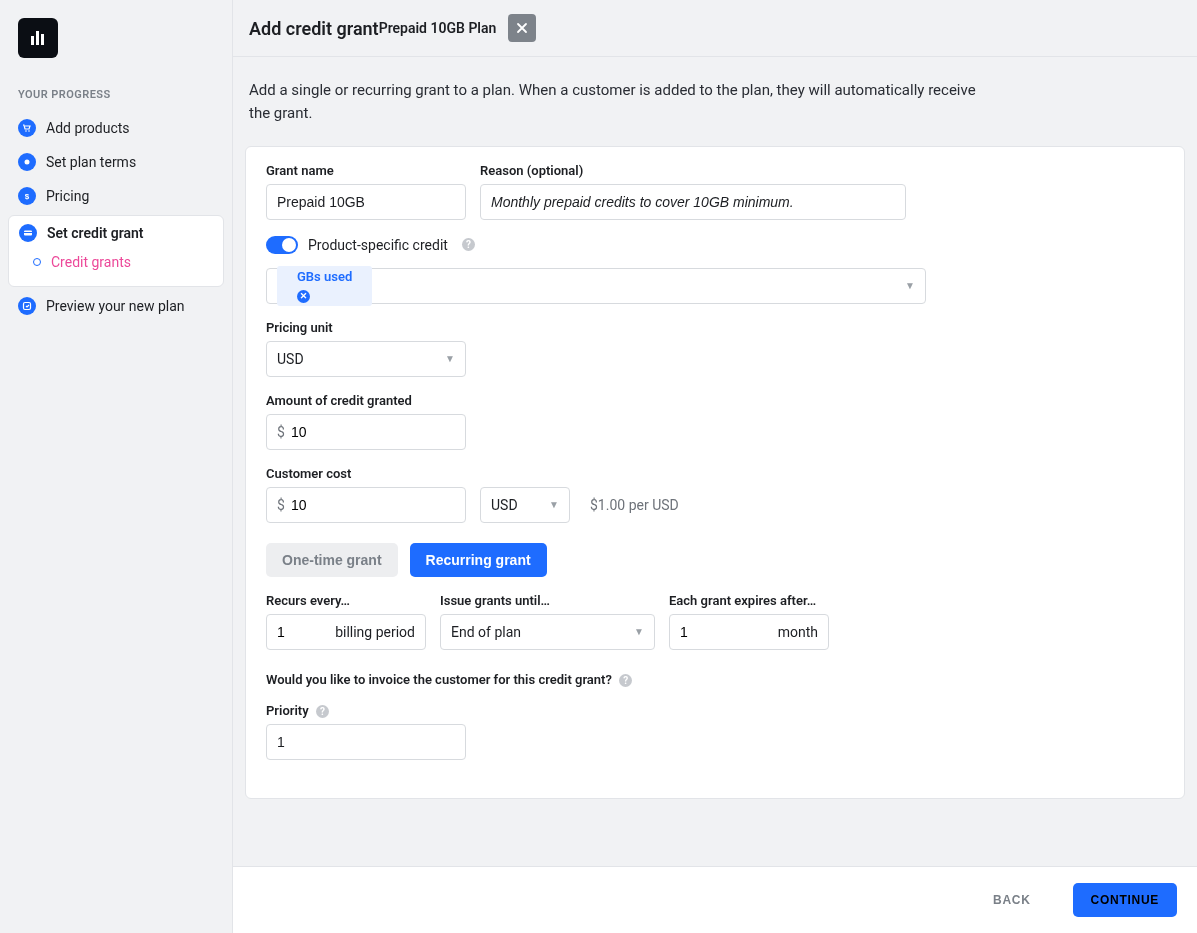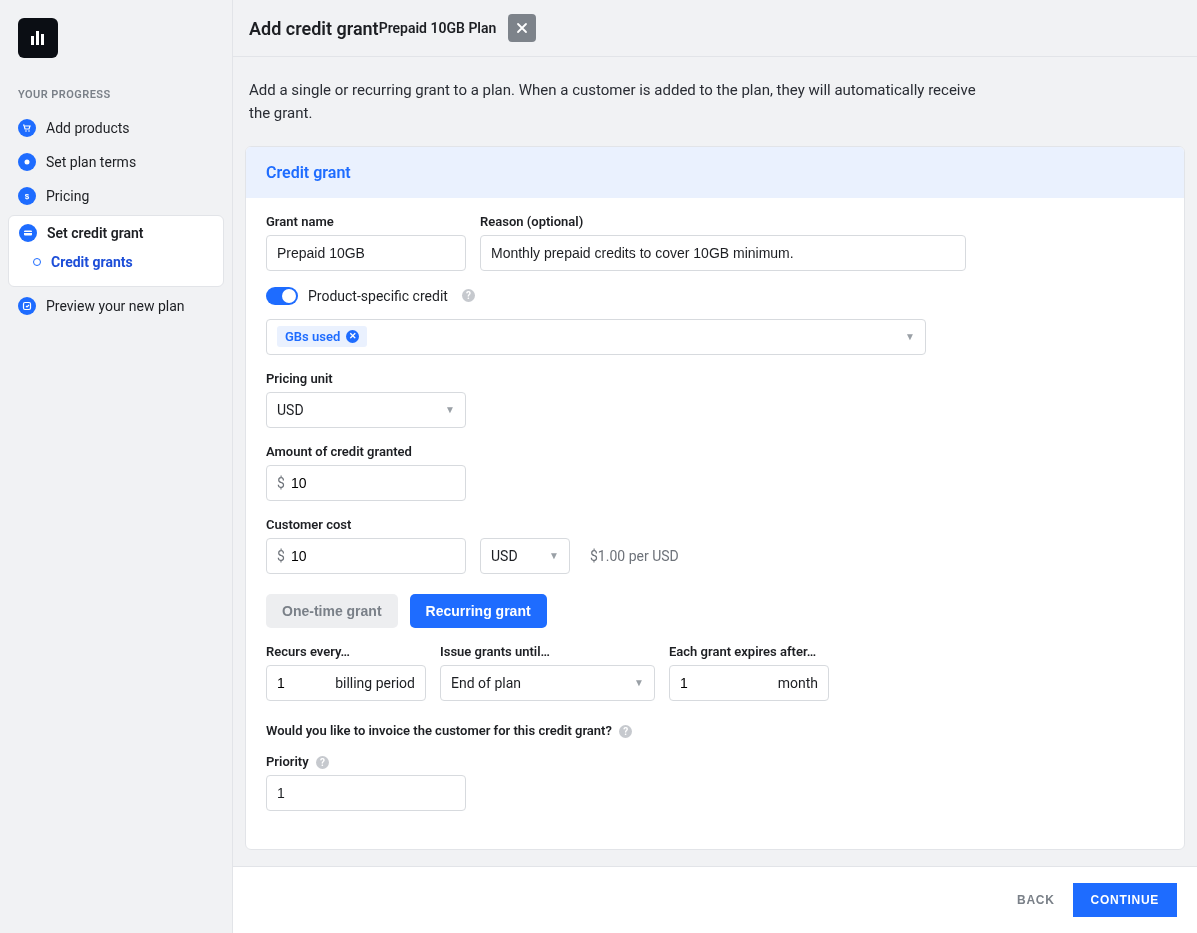--- a/index.html
+++ b/index.html
@@ -65,21 +65,21 @@
     display:flex; align-items:center; gap:10px;
     padding: 4px 10px 4px 24px;
     font-size:14px;
   }
   .substep .ring {
     width:8px;height:8px;border-radius:50%;
     border:1.5px solid #1e6cff;
     flex:0 0 8px;
     background:#fff;
   }
-  .substep a { color:#1d4ed8; text-decoration:none; font-weight:700; }
+  .substep a { color:#ec4899; text-decoration:none; font-weight:400; }
 
   
   .main {
     flex:1;
     display:flex;
     flex-direction:column;
     background:#f1f2f4;
     position:relative;
   }
   .topbar {
@@ -140,21 +140,21 @@
   input[type=text].ctl, .select-ctl, .input-pair, .currency-input, .tag-select {
     height:36px;
     border:1px solid #d7dade;
     border-radius:4px;
     background:#fff;
     font-size:14px;
     color:#1d1f23;
   }
   input[type=text].ctl { padding:0 10px; }
   .w-200 { width:200px; }
-  .w-450 { width:486px; }
+  .w-450 { width:426px;font-style:italic; }
   .w-90  { width:90px; }
   .w-215 { width:215px; }
   .w-160 { width:160px; }
 
   
   .toggle-row { display:flex; align-items:center; gap:10px; margin-bottom:14px; }
   .toggle {
     width:32px;height:18px;border-radius:9px;background:#1e6cff;
     position:relative;cursor:pointer;border:none;flex:0 0 32px;
   }
@@ -164,23 +164,23 @@
   }
   .toggle.cyan { background:#17b2e6; }
   .toggle-label { font-size:14px; }
 
   
   .tag-select {
     display:flex;align-items:center;justify-content:space-between;
     padding:0 10px; width:100%; max-width:660px;
   }
   .tag-select .chip {
-    display:inline-flex;align-items:center;gap:6px;
+    display:inline-flex;gap:6px;
     background:#eaf1fe;color:#1e6cff;
-    padding:3px 8px;border-radius:3px;font-size:13px;font-weight:600;
+    padding:3px 20px;border-radius:3px;font-size:13px;font-weight:600;flex-direction:column;
   }
   .chip .x {
     width:13px;height:13px;border-radius:50%;background:#1e6cff;color:#fff;
     display:inline-flex;align-items:center;justify-content:center;font-size:9px;line-height:1;
   }
   .caret { color:#9aa0a6; font-size:10px; }
 
   
   .select-ctl {
     display:flex;align-items:center;justify-content:space-between;
@@ -224,22 +224,22 @@
     background:#fff;
     display:flex;justify-content:flex-end;align-items:center;
     gap:18px;
     padding:16px 20px;
   }
   .btn-text {
     background:none;border:none;color:#7a8088;
     font-weight:700;letter-spacing:.06em;font-size:12px;cursor:pointer;
   }
   .btn-primary {
-    background:#1e6cff;color:#ffffff;border:none;border-radius:0;
-    padding:10px 18px;font-weight:700;letter-spacing:.06em;font-size:12px;cursor:pointer;
+    background:#1e6cff;color:#000000;border:none;border-radius:5px;
+    padding:10px 18px;font-weight:700;letter-spacing:.06em;font-size:12px;cursor:pointer;margin-left:24px;
   }
 </style>
 </head>
 <body>
 
 <div class="app">
 
   <aside class="sidebar">
     <div class="logo">
       <svg width="20" height="20" viewBox="0 0 20 20">
@@ -313,21 +313,20 @@
             <path d="M2 2l8 8M10 2l-8 8" stroke="#fff" stroke-width="1.8" stroke-linecap="round"></path>
           </svg>
         </button>
       </div>
     </div>
 
     <div class="content">
       <p class="intro">Add a single or recurring grant to a plan. When a customer is added to the plan, they will automatically receive the grant.</p>
 
       <section class="card">
-        <div class="card-header">Credit grant</div>
         <div class="card-body">
 
           <div class="row">
             <div class="field">
               <span class="label">Grant name</span>
               <input type="text" class="ctl w-200" value="Prepaid 10GB" style="">
             </div>
             <div class="field grow">
               <span class="label">Reason (optional)</span>
               <input type="text" class="ctl w-450" value="Monthly prepaid credits to cover 10GB minimum." style="">

